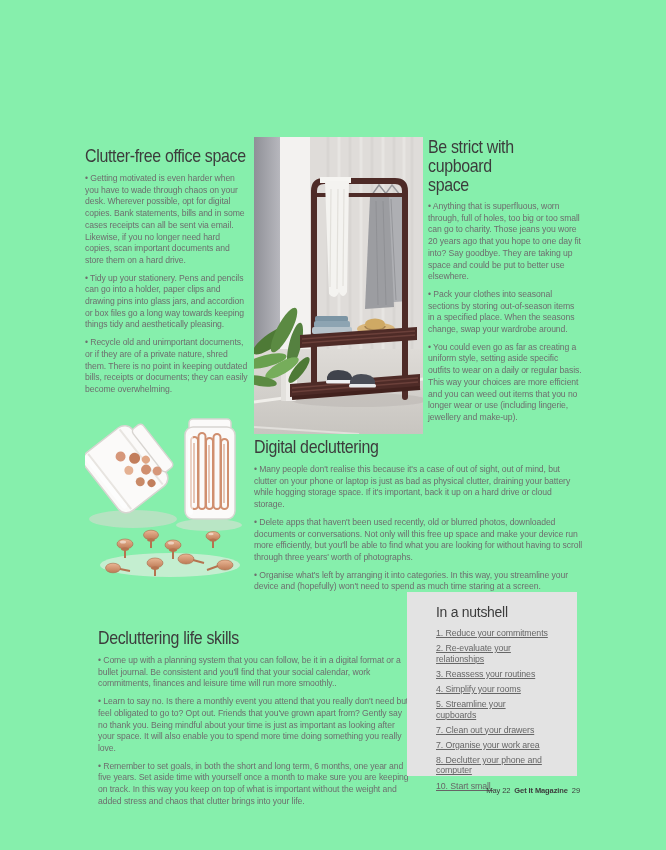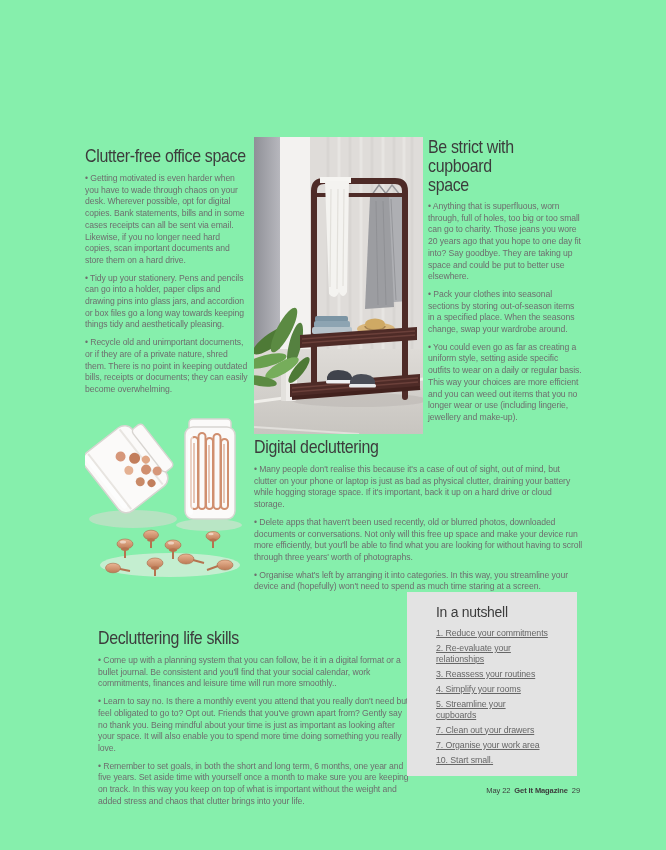--- a/index.html
+++ b/index.html
@@ -251,20 +251,21 @@
 
   <aside class="nutshell">
     <h3 class="nut-title">In a nutshell</h3>
     <div class="nut-item">1. Reduce your commitments</div>
     <div class="nut-item">2. Re-evaluate your relationships</div>
     <div class="nut-item">3. Reassess your routines</div>
     <div class="nut-item">4. Simplify your rooms</div>
     <div class="nut-item">5. Streamline your cupboards</div>
     <div class="nut-item">7. Clean out your drawers</div>
     <div class="nut-item">7. Organise your work area</div>
+    <div class="nut-item">8. Declutter your phone and computer</div>
     <div class="nut-item">10. Start small.</div>
   </aside>
 
   <footer class="pagefooter">
     <span>May 22</span>
     <span class="mag">Get It Magazine</span>
     <span>29</span>
   </footer>
 
 </div>

